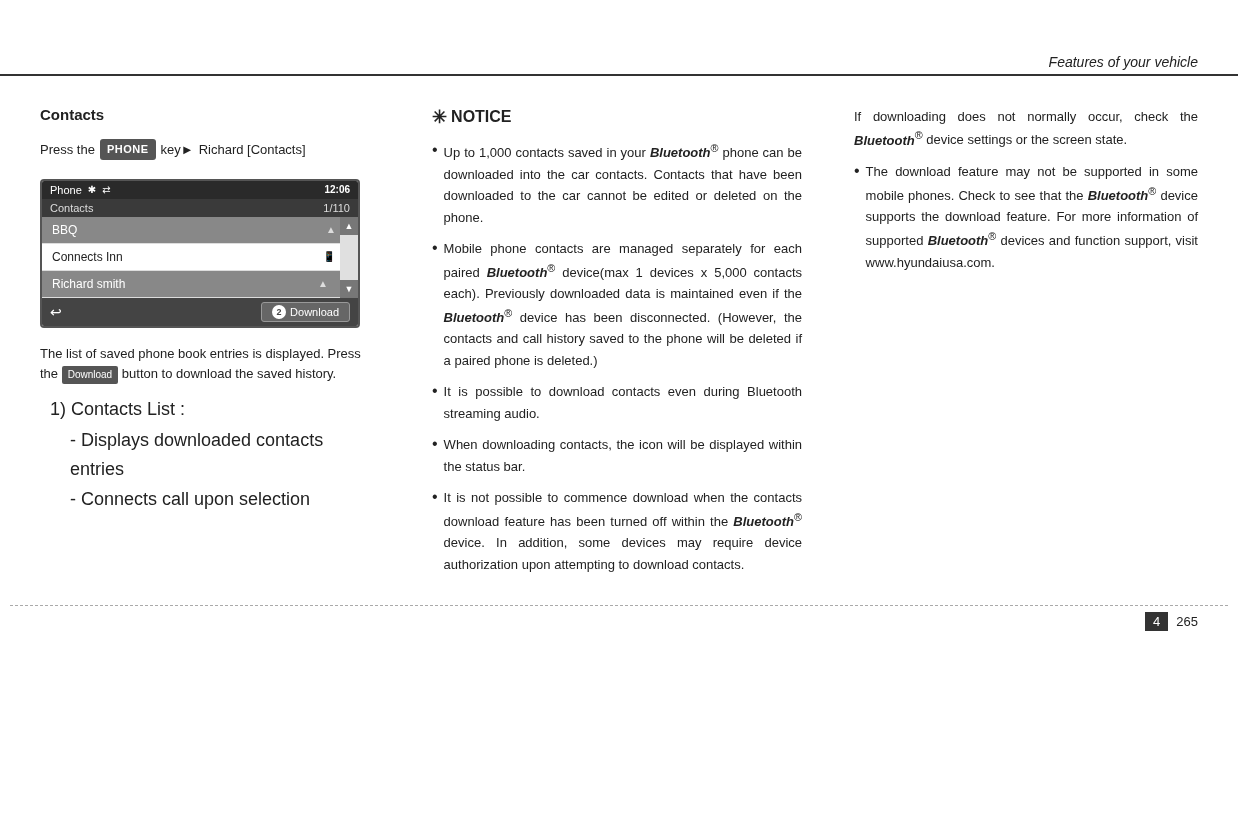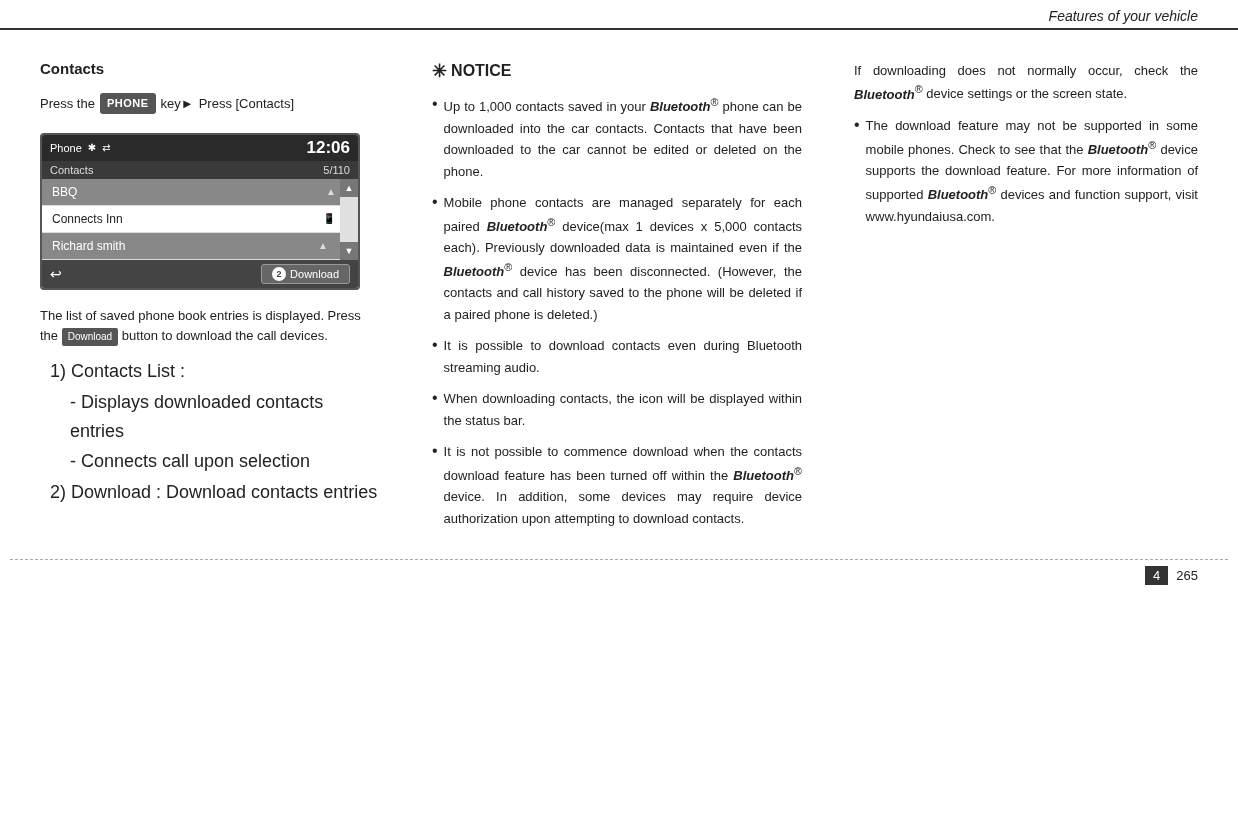--- a/index.html
+++ b/index.html
@@ -11,20 +11,21 @@
       min-height: 838px;
       color: #222;
     }
 
     
     .header {
       display: flex;
       justify-content: flex-end;
       padding: 8px 40px 4px 0;
       border-bottom: 2.5px solid #333;
+      margin-top: 46px;
     }
     .header-title {
       font-size: 14px;
       font-style: italic;
       color: #222;
     }
 
     
     .main-content {
       display: flex;
@@ -85,21 +86,21 @@
     }
     .phone-statusbar-left {
       display: flex;
       align-items: center;
       gap: 6px;
     }
     .bt-icon, .phone-icon {
       font-size: 10px;
     }
     .phone-statusbar-time {
-      font-size: 17px;
+      font-size: 10px;
       font-weight: bold;
     }
 
     .phone-subbar {
       background: #3a3a3a;
       color: #ddd;
       display: flex;
       justify-content: space-between;
       align-items: center;
       padding: 3px 8px;
@@ -312,37 +313,37 @@
 
 <div class="main-content">
 
   <div class="left-col">
     <div class="section-title">Contacts</div>
 
     <div class="press-text">
       <span>Press the</span>
       <span class="phone-badge">PHONE</span>
       <span>key►</span>
-      <span>Press [Contacts]</span>
+      <span>Richard [Contacts]</span>
     </div>
 
     <div class="phone-ui">
 
       <div class="phone-statusbar">
         <div class="phone-statusbar-left">
           <span>Phone</span>
           <span class="bt-icon">✱</span>
           <span class="phone-icon">⇄</span>
         </div>
         <span class="phone-statusbar-time">12:06</span>
       </div>
 
       <div class="phone-subbar">
         <span>Contacts</span>
-        <span>5/110</span>
+        <span>1/110</span>
       </div>
 
       <div class="phone-list" style="position:relative; padding-right:18px;">
         <div class="phone-list-item selected" style="padding-right:4px;">
           <span>BBQ</span>
           <span class="phone-list-item-icon">▲</span>
         </div>
         <div class="phone-list-item" style="padding-right:4px;">
           <span>Connects Inn</span>
           <span class="phone-list-item-icon">📱</span>
@@ -364,28 +365,27 @@
         <div class="download-btn-small">
           <div class="circle-num">2</div>
           <span>Download</span>
         </div>
       </div>
     </div>
 
     <div class="description-text">
       <span>The list of saved phone book entries is displayed. Press the</span>
       <span class="download-inline-btn"> Download </span>
-      <span>button to download the call devices.</span>
+      <span>button to download the saved history.</span>
     </div>
 
     <div class="list-items">
       <div class="list-item-entry">1) Contacts List :</div>
       <div class="list-item-entry sub-item">- Displays downloaded contacts entries</div>
       <div class="list-item-entry sub-item">- Connects call upon selection</div>
-      <div class="list-item-entry">2) Download : Download contacts entries</div>
     </div>
   </div>
 
   <div class="middle-col">
     <div class="notice-header">
       <span class="notice-star">✳</span>
       <span>NOTICE</span>
     </div>
 
     <div class="notice-list">

